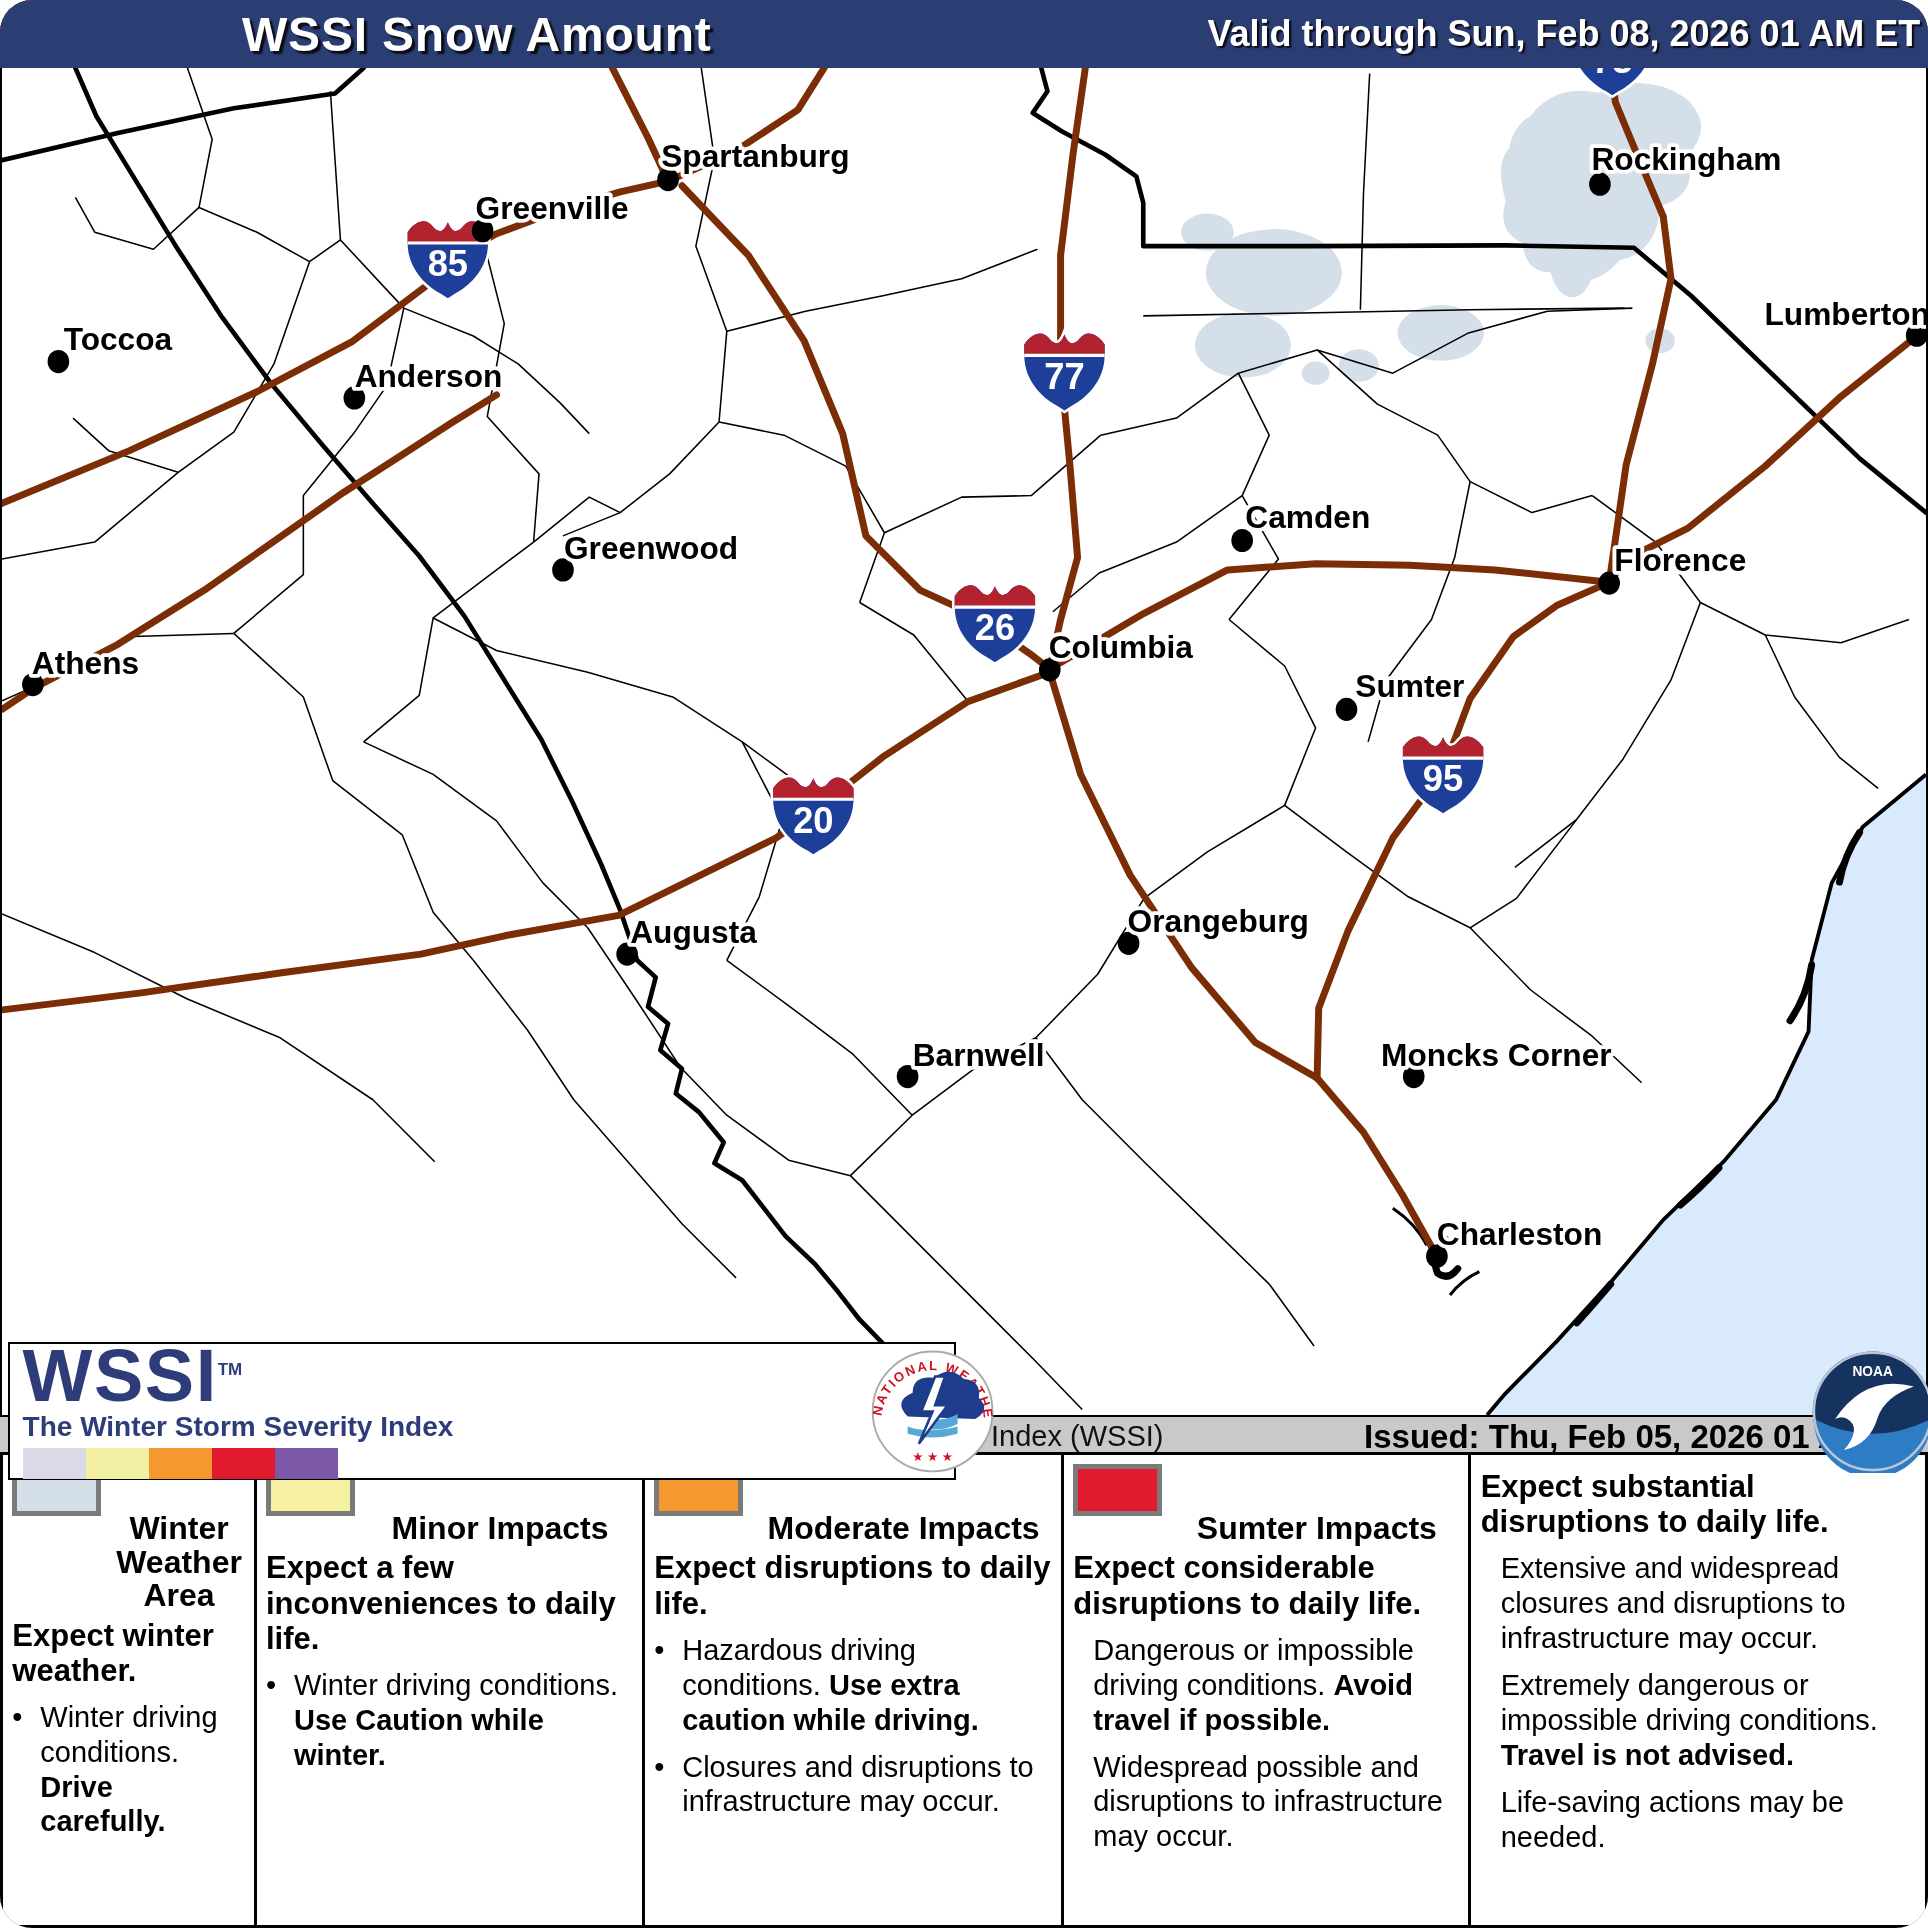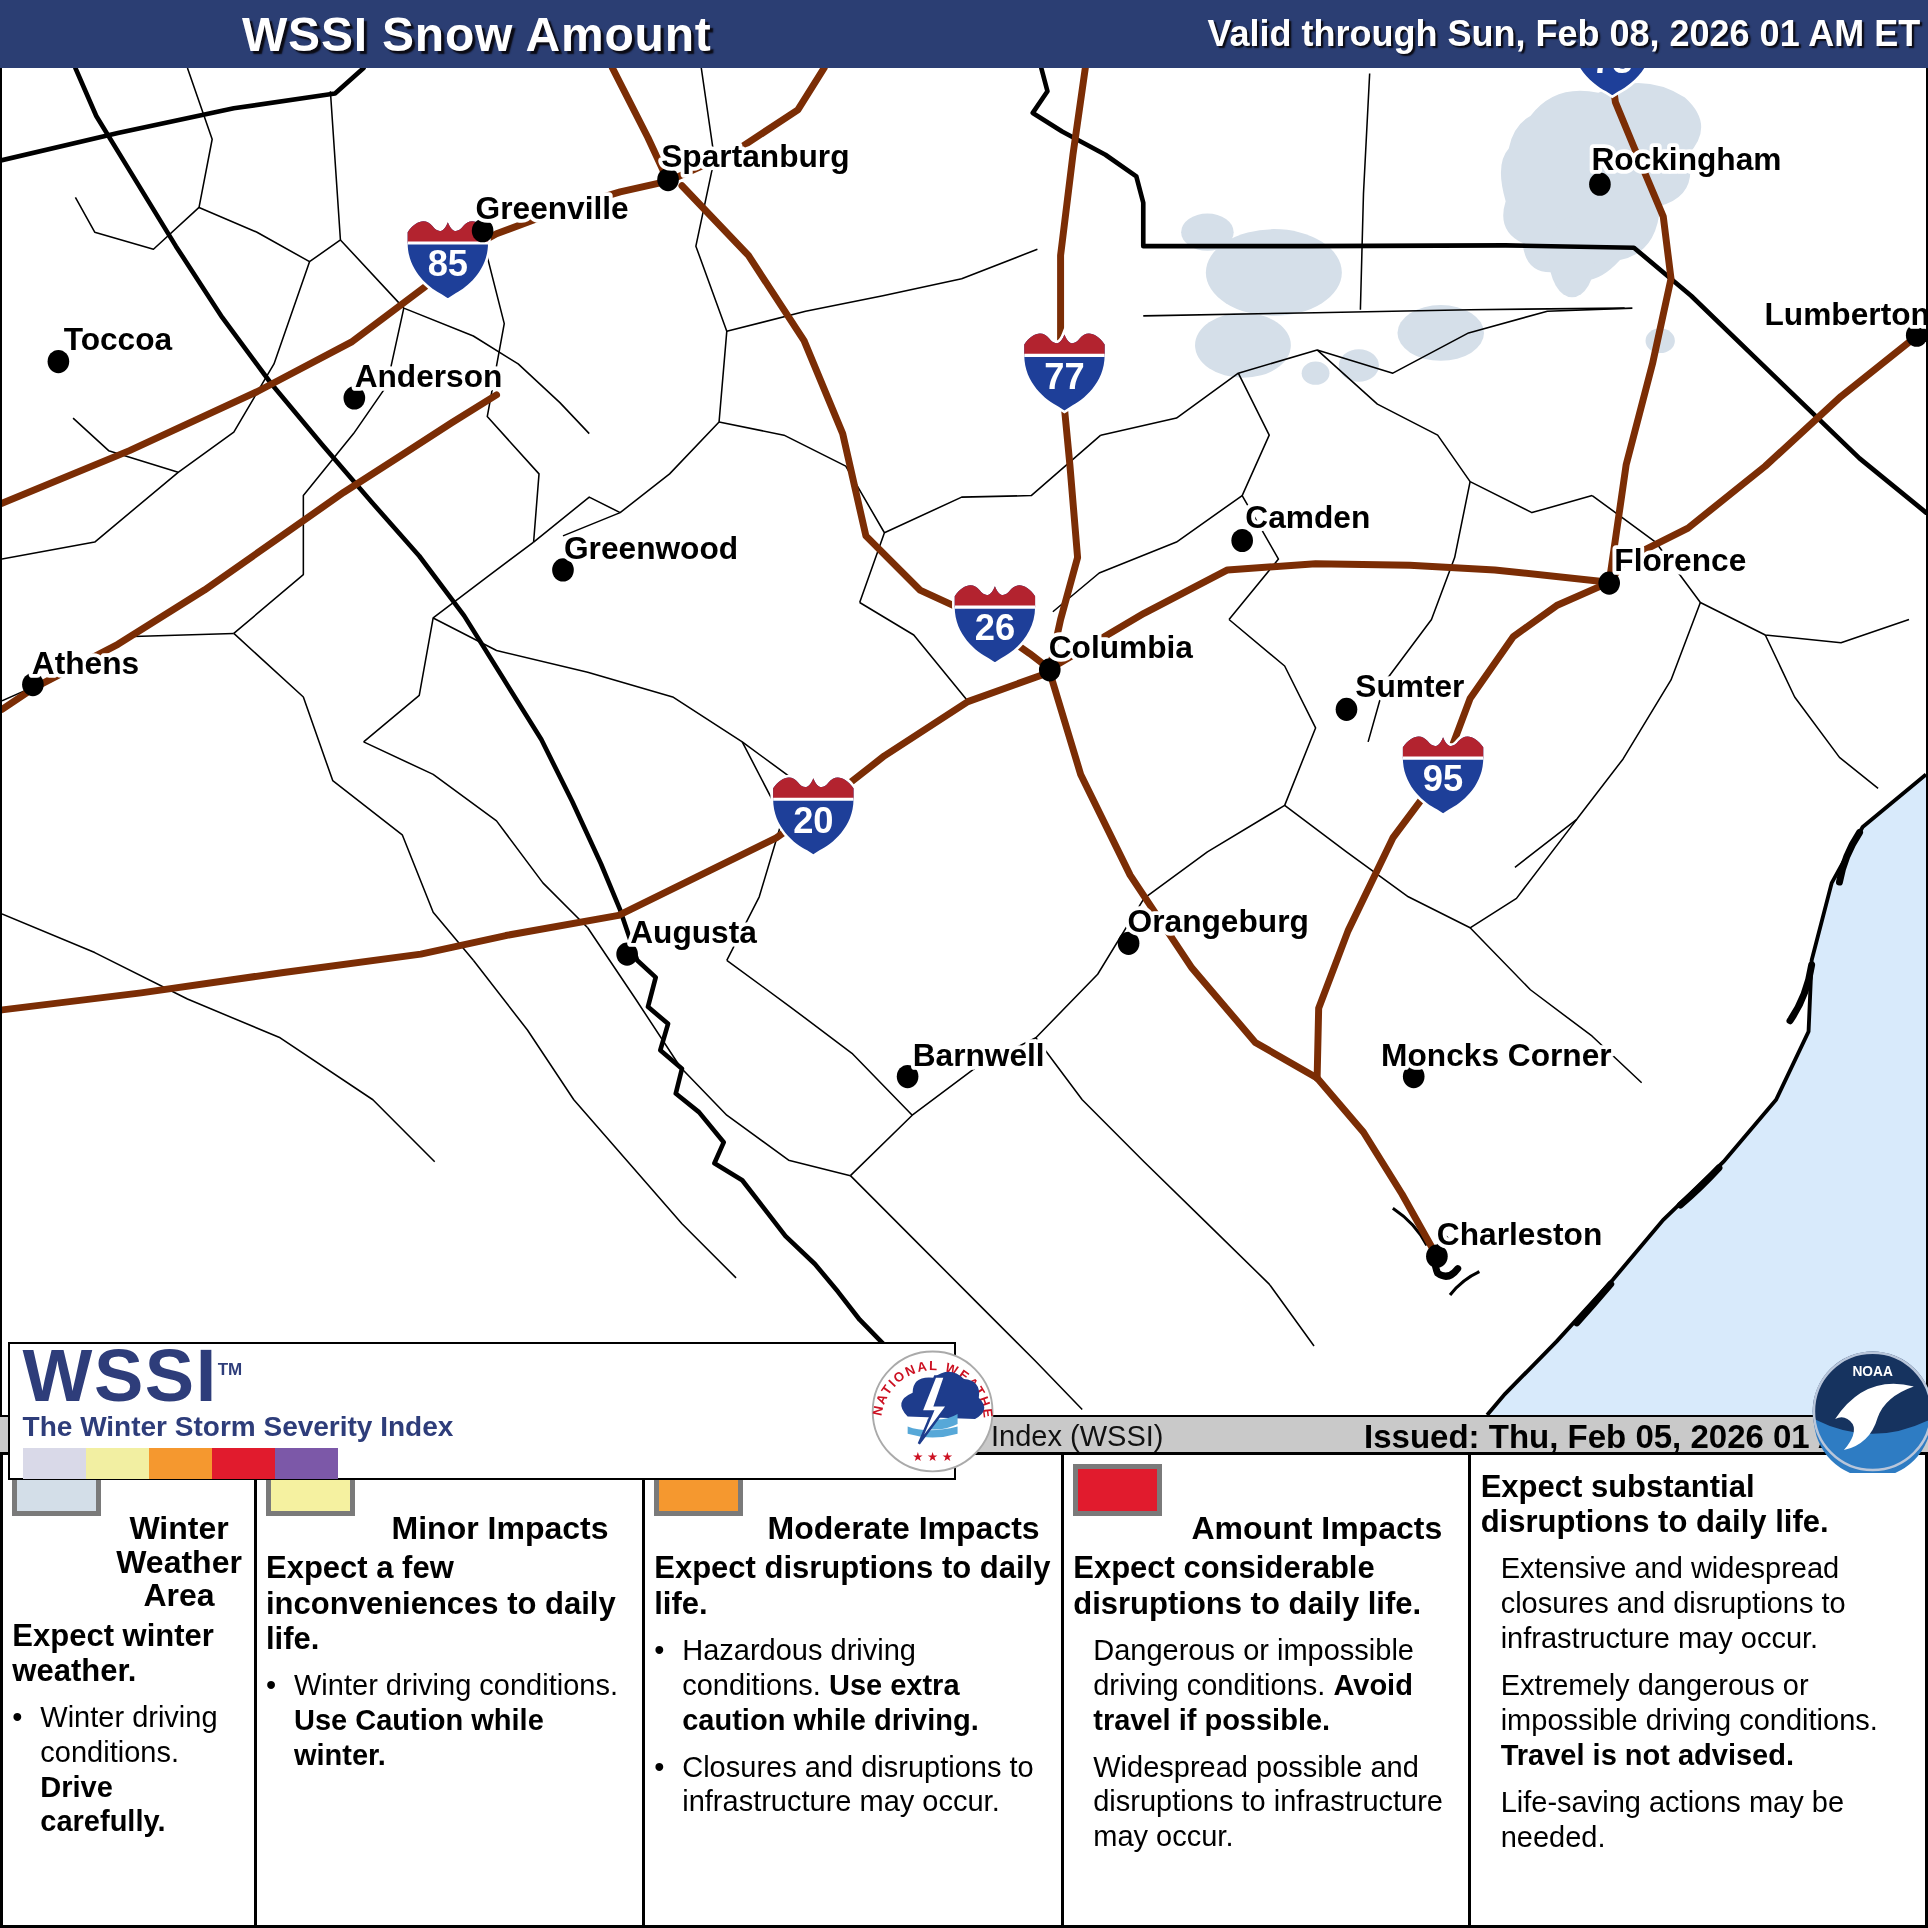--- a/index.html
+++ b/index.html
@@ -1,17 +1,17 @@
 <!DOCTYPE html>
 <html style="font-size:12.4px"><head>
 <meta charset="utf-8">
 <style>
   html,body{margin:0;padding:0;background:#fff;}
   .page{position:relative;width:1928px;height:1928px;background:#7f1d1d;overflow:hidden;
-        font-family:"Liberation Sans",sans-serif;}
+        font-family:"Liberation Sans",sans-serif;border-radius:32px;}
   
   .hdr{position:absolute;left:0;top:0;width:1928px;height:68px;background:#2b3e73;
        display:flex;align-items:center;box-sizing:border-box;}
   .h-title{margin-left:242px;font-size:48px;font-weight:bold;color:#fff;
            text-shadow:3.1px 3.1px 1.5px #0b0b14;letter-spacing:0.8px;white-space:nowrap;}
   .h-valid{margin-left:auto;margin-right:7.7px;font-size:36px;font-weight:bold;color:#fff;
            text-shadow:2.3px 2.3px 1.5px #0b0b14;white-space:nowrap;}
   
   .map{position:absolute;left:0;top:68px;width:1928px;height:1347px;background:#fff;
        box-sizing:border-box;border-left:2.3px solid #000;border-right:2.3px solid #000;}
@@ -319,21 +319,21 @@
       </div>
       <div class="litem">
         <span class="bullet">•</span>
         <span class="t"><span>Closures and disruptions to infrastructure may occur.</span><b></b></span>
       </div>
     </div>
 
     <div class="lcol c3">
       <div class="lhead">
         <span class="swatch" style="background: rgb(225, 27, 45);"></span>
-        <span class="ltitle">Amount Impacts</span>
+        <span class="ltitle">Sumter Impacts</span>
       </div>
       <div class="llead">Expect considerable disruptions to daily life.</div>
       <div class="litem nobullet">
         <span class="bullet">•</span>
         <span class="t"><span>Dangerous or impossible driving conditions. </span><b>Avoid travel if possible.</b></span>
       </div>
       <div class="litem nobullet">
         <span class="bullet">•</span>
         <span class="t"><span>Widespread possible and disruptions to infrastructure may occur.</span><b></b></span>
       </div>

